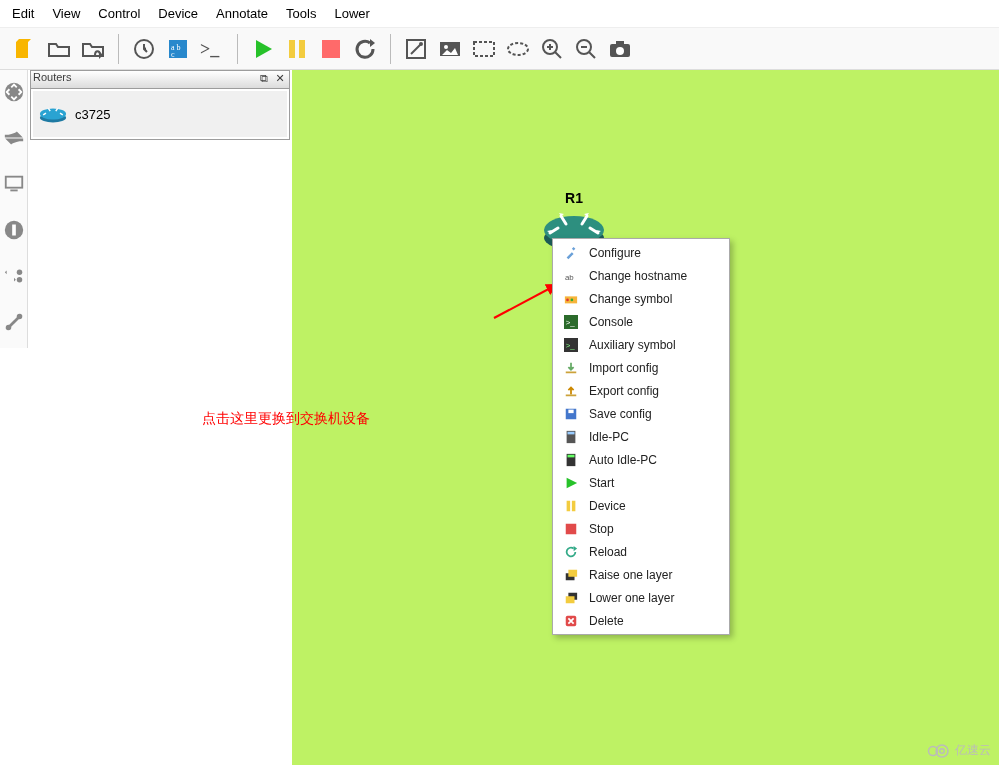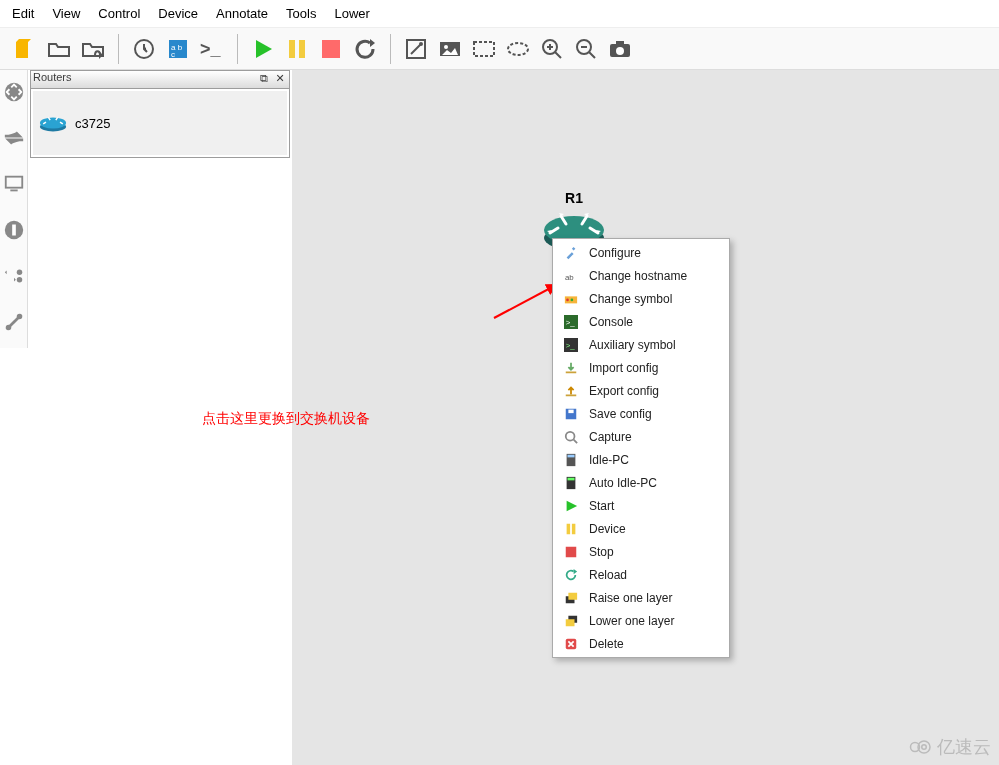--- a/index.html
+++ b/index.html
@@ -42,20 +42,21 @@
   .tool-divider {
     width: 1px;
     height: 30px;
     background: #bbb;
     margin: 0 4px;
   }
   .tool-btn {
     width: 34px; height: 34px;
     display: flex; align-items: center; justify-content: center;
     cursor: pointer;
+    font-family: Liberation Serif, serif;
   }
   .tool-btn svg { width: 24px; height: 24px; }
   
   .left-toolbar {
     position: absolute;
     top: 70px;
     left: 0;
     width: 28px;
     border-right: 1px solid #ddd;
     background: #fafafa;
@@ -90,37 +91,37 @@
   .dock-ctrl {
     width: 14px; height: 14px;
     display:flex; align-items:center; justify-content:center;
     cursor: pointer; font-size: 11px;
     margin-left:2px;
   }
   .dock-body { padding: 2px; }
   .tree-item {
     display: flex;
     align-items: center;
-    padding: 20px 6px;
+    padding: 11px 6px;
     gap: 8px;
     background: #f0f0f0;
     cursor: pointer;
   }
   .tree-icon-wrap {
     width: 28px; height: 24px;
     display:flex; align-items:center; justify-content:center;
   }
   
   .canvas {
     position: absolute;
     top: 70px;
     left: 292px;
     right: 0;
     bottom: 0;
-    background: #e5e5e5;
+    background: #bef264;
   }
   .router-node {
     position: absolute;
     top: 120px;
     left: 250px;
     text-align: center;
     cursor: move;
   }
   .router-label {
     font-weight: bold;
@@ -167,21 +168,21 @@
     position:absolute;
     top:210px; left:200px;
     width:70px; height:40px;
     pointer-events:none;
   }
   
   .watermark {
     position:absolute;
     right:8px; bottom:6px;
     color:#bbb;
-    font-size:18px;
+    font-size:12px;
     display:flex; align-items:center; gap:4px;
   }
   .watermark svg{width:24px;height:16px;}
 </style>
 </head>
 <body>
 
 <div class="menubar">
   <span>Edit</span>
   <span>View</span>
@@ -457,29 +458,20 @@
           <svg viewBox="0 0 16 16">
             <rect x="2" y="2" width="12" height="12" fill="#4477cc"></rect>
             <rect x="5" y="3" width="6" height="4" fill="#fff"></rect>
           </svg>
         </span>
       <span>Save config</span>
     </div>
     <div class="menu-item">
       <span class="mi-icon">
           <svg viewBox="0 0 16 16">
-            <circle cx="7" cy="7" r="5" fill="none" stroke="#888" stroke-width="2"></circle>
-            <path stroke="#888" stroke-width="2" d="M11 11l4 4"></path>
-          </svg>
-        </span>
-      <span>Capture</span>
-    </div>
-    <div class="menu-item">
-      <span class="mi-icon">
-          <svg viewBox="0 0 16 16">
             <rect x="3" y="1" width="10" height="14" fill="#555"></rect>
             <rect x="4" y="2" width="8" height="3" fill="#9cf"></rect>
           </svg>
         </span>
       <span>Idle-PC</span>
     </div>
     <div class="menu-item">
       <span class="mi-icon">
           <svg viewBox="0 0 16 16">
             <rect x="3" y="1" width="10" height="14" fill="#333"></rect>

